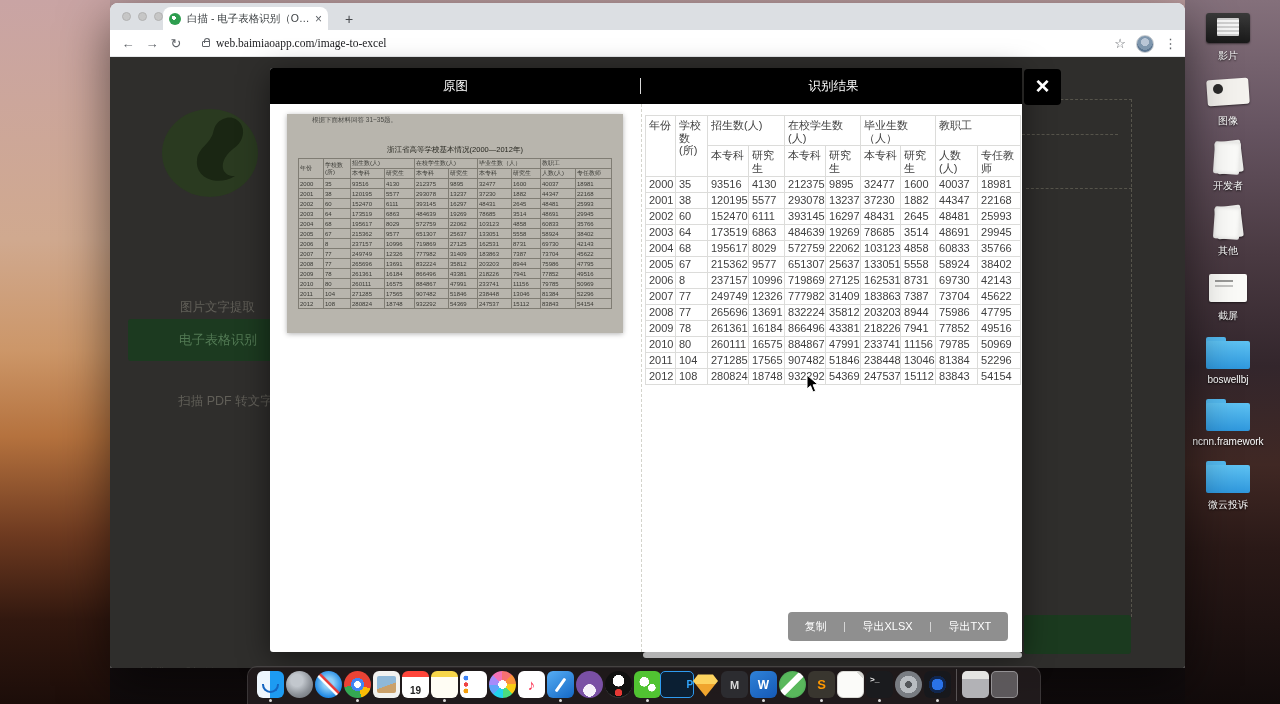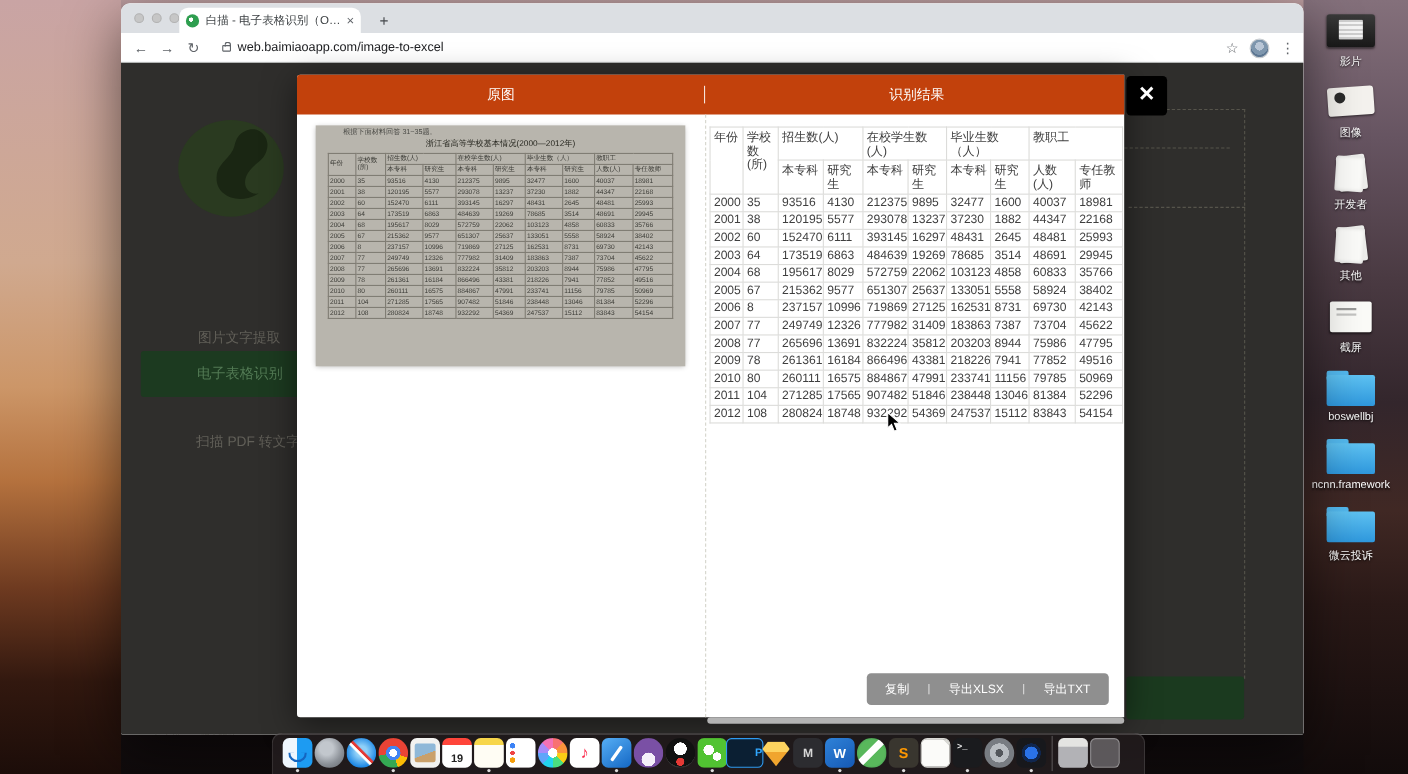--- a/index.html
+++ b/index.html
@@ -44,21 +44,21 @@
     display:flex; align-items:center; padding:0 6px; }
   #tab-favicon { width:12px; height:12px; border-radius:50%; background:radial-gradient(circle at 40% 40%,#fff 0 18%,#2e9e4f 20%); flex:0 0 12px; margin-right:6px; }
   #tab-title { font-size:10.5px; color:#3c4043; white-space:nowrap; overflow:hidden; text-overflow:ellipsis; flex:1; }
   #tab-close { font-size:12px; color:#5f6368; margin-left:4px; cursor:pointer; }
   #newtab { position:absolute; left:228px; top:5px; width:22px; height:22px; text-align:center; line-height:22px; font-size:14px; color:#45484c; cursor:pointer; }
   #toolbar { position:absolute; left:0; top:27px; width:100%; height:27px; background:#fff; border-bottom:1px solid #e6e8ea; display:flex; align-items:center; }
   .nav-ic { font-size:13px; color:#5f6368; width:24px; text-align:center; cursor:pointer; }
   #nav-back { margin-left:6px; }
   #lock { width:8px; height:6px; border:1px solid #5f6368; border-radius:1px; position:relative; margin:2px 6px 0 14px; }
   #lock::before { content:""; position:absolute; left:1px; top:-4px; width:4px; height:4px; border:1px solid #5f6368; border-bottom:none; border-radius:3px 3px 0 0; }
-  #url-text { font-size:11.5px; color:#202124; }
+  #url-text { font-size:11.5px; color:#202124;font-family:Liberation Serif, serif; }
   #tb-right { position:absolute; right:8px; top:27px; height:27px; display:flex; align-items:center; gap:10px; }
   #star-icon { font-size:13px; color:#5f6368; cursor:pointer; }
   #avatar { width:18px; height:18px; border-radius:50%; background:radial-gradient(circle at 50% 38%,#b9c6d6 0 30%,#7e96ad 31% 60%,#5d7792 61%); border:1px solid #c8ccd0; cursor:pointer; }
   #menu-icon { font-size:13px; color:#5f6368; cursor:pointer; letter-spacing:0; }
 
   
   #content { position:absolute; left:0; top:54px; width:100%; height:611px; background:#2f2e2c; }
   #logo { position:absolute; left:50px; top:46px; width:100px; height:100px; }
   .side-item { position:absolute; left:0; width:215px; text-align:center; font-size:12.5px; color:#615f58; cursor:pointer; }
   #side-item-1 { top:242px; }
@@ -68,34 +68,34 @@
   #side-footer { position:absolute; left:28px; top:609px; width:160px; text-align:left; font-size:8px; color:#55534c; }
   .dash-h { position:absolute; border-top:1px dashed #56544b; height:0; }
   #dz-line1 { left:916px; top:42px; width:106px; }
   #dz-line2 { left:912px; top:77px; width:96px; }
   #dz-line3 { left:916px; top:131px; width:106px; }
   #dz-vline { position:absolute; left:1021px; top:42px; height:518px; border-left:1px dashed #56544b; }
   #dz-btn { position:absolute; left:914px; top:558px; width:107px; height:39px; background:#1b3a1f; border-radius:3px; cursor:pointer; }
 
   
   #modal { left:270px; top:68px; width:752px; height:584px; background:#fff; border-radius:3px 0 0 3px; box-shadow:0 6px 30px rgba(0,0,0,.5); }
-  #modal-header { position:absolute; left:0; top:0; width:100%; height:36px; background:#c2410c; border-radius:3px 0 0 0; }
+  #modal-header { position:absolute; left:0; top:0; width:100%; height:36px; background:#000000; border-radius:3px 0 0 0; }
   .mh-title { position:absolute; top:0; height:36px; line-height:36px; text-align:center; color:#fff; font-size:12.5px; }
   #mh-left { left:0; width:371px; }
   #mh-right { left:373px; width:381px; }
   #mh-div { position:absolute; left:370px; top:10px; width:1px; height:16px; background:rgba(255,255,255,.85); }
   #modal-close { left:1024px; top:69px; width:37px; height:36px; background:#000; border-radius:4px; color:#fff;
     font-size:24px; font-weight:700; text-align:center; line-height:34px; cursor:pointer; }
   #modal-vdiv { position:absolute; left:371px; top:36px; height:548px; border-left:1px dashed #d4d4cc; }
 
   
   #scan { position:absolute; left:17px; top:46px; width:336px; height:219px; background:#b8b5ad;
     box-shadow:0 1px 5px rgba(0,0,0,.3); padding:2px 7px; }
   #scan-note { font-size:6.5px; color:#4a4a46; margin-left:18px; }
-  #scan-title { font-size:7.5px; color:#26261f; text-align:center; margin:1px 0 3px; }
+  #scan-title { font-size:7.5px; color:#26261f; text-align:center; margin:20px 0 3px; }
   table.mini { border-collapse:collapse; margin:0 auto; table-layout:fixed; }
   table.mini th, table.mini td { border:0.5px solid #807d74; font-size:6px; color:#3a3a35; font-weight:400;
     padding:0 1px; height:10px; text-align:left; overflow:hidden; white-space:nowrap; }
   table.mini th { white-space:normal; line-height:1.1; }
 
   
   #result { position:absolute; left:375px; top:47px; width:374px; }
   table.big { border-collapse:collapse; table-layout:fixed; width:375px; }
   table.big th, table.big td { border:1px solid #dcdcda; font-size:11px; color:#3f3f3f; font-weight:400;
     padding:1px 2px 1px 3px; text-align:left; overflow:hidden; white-space:nowrap; }

